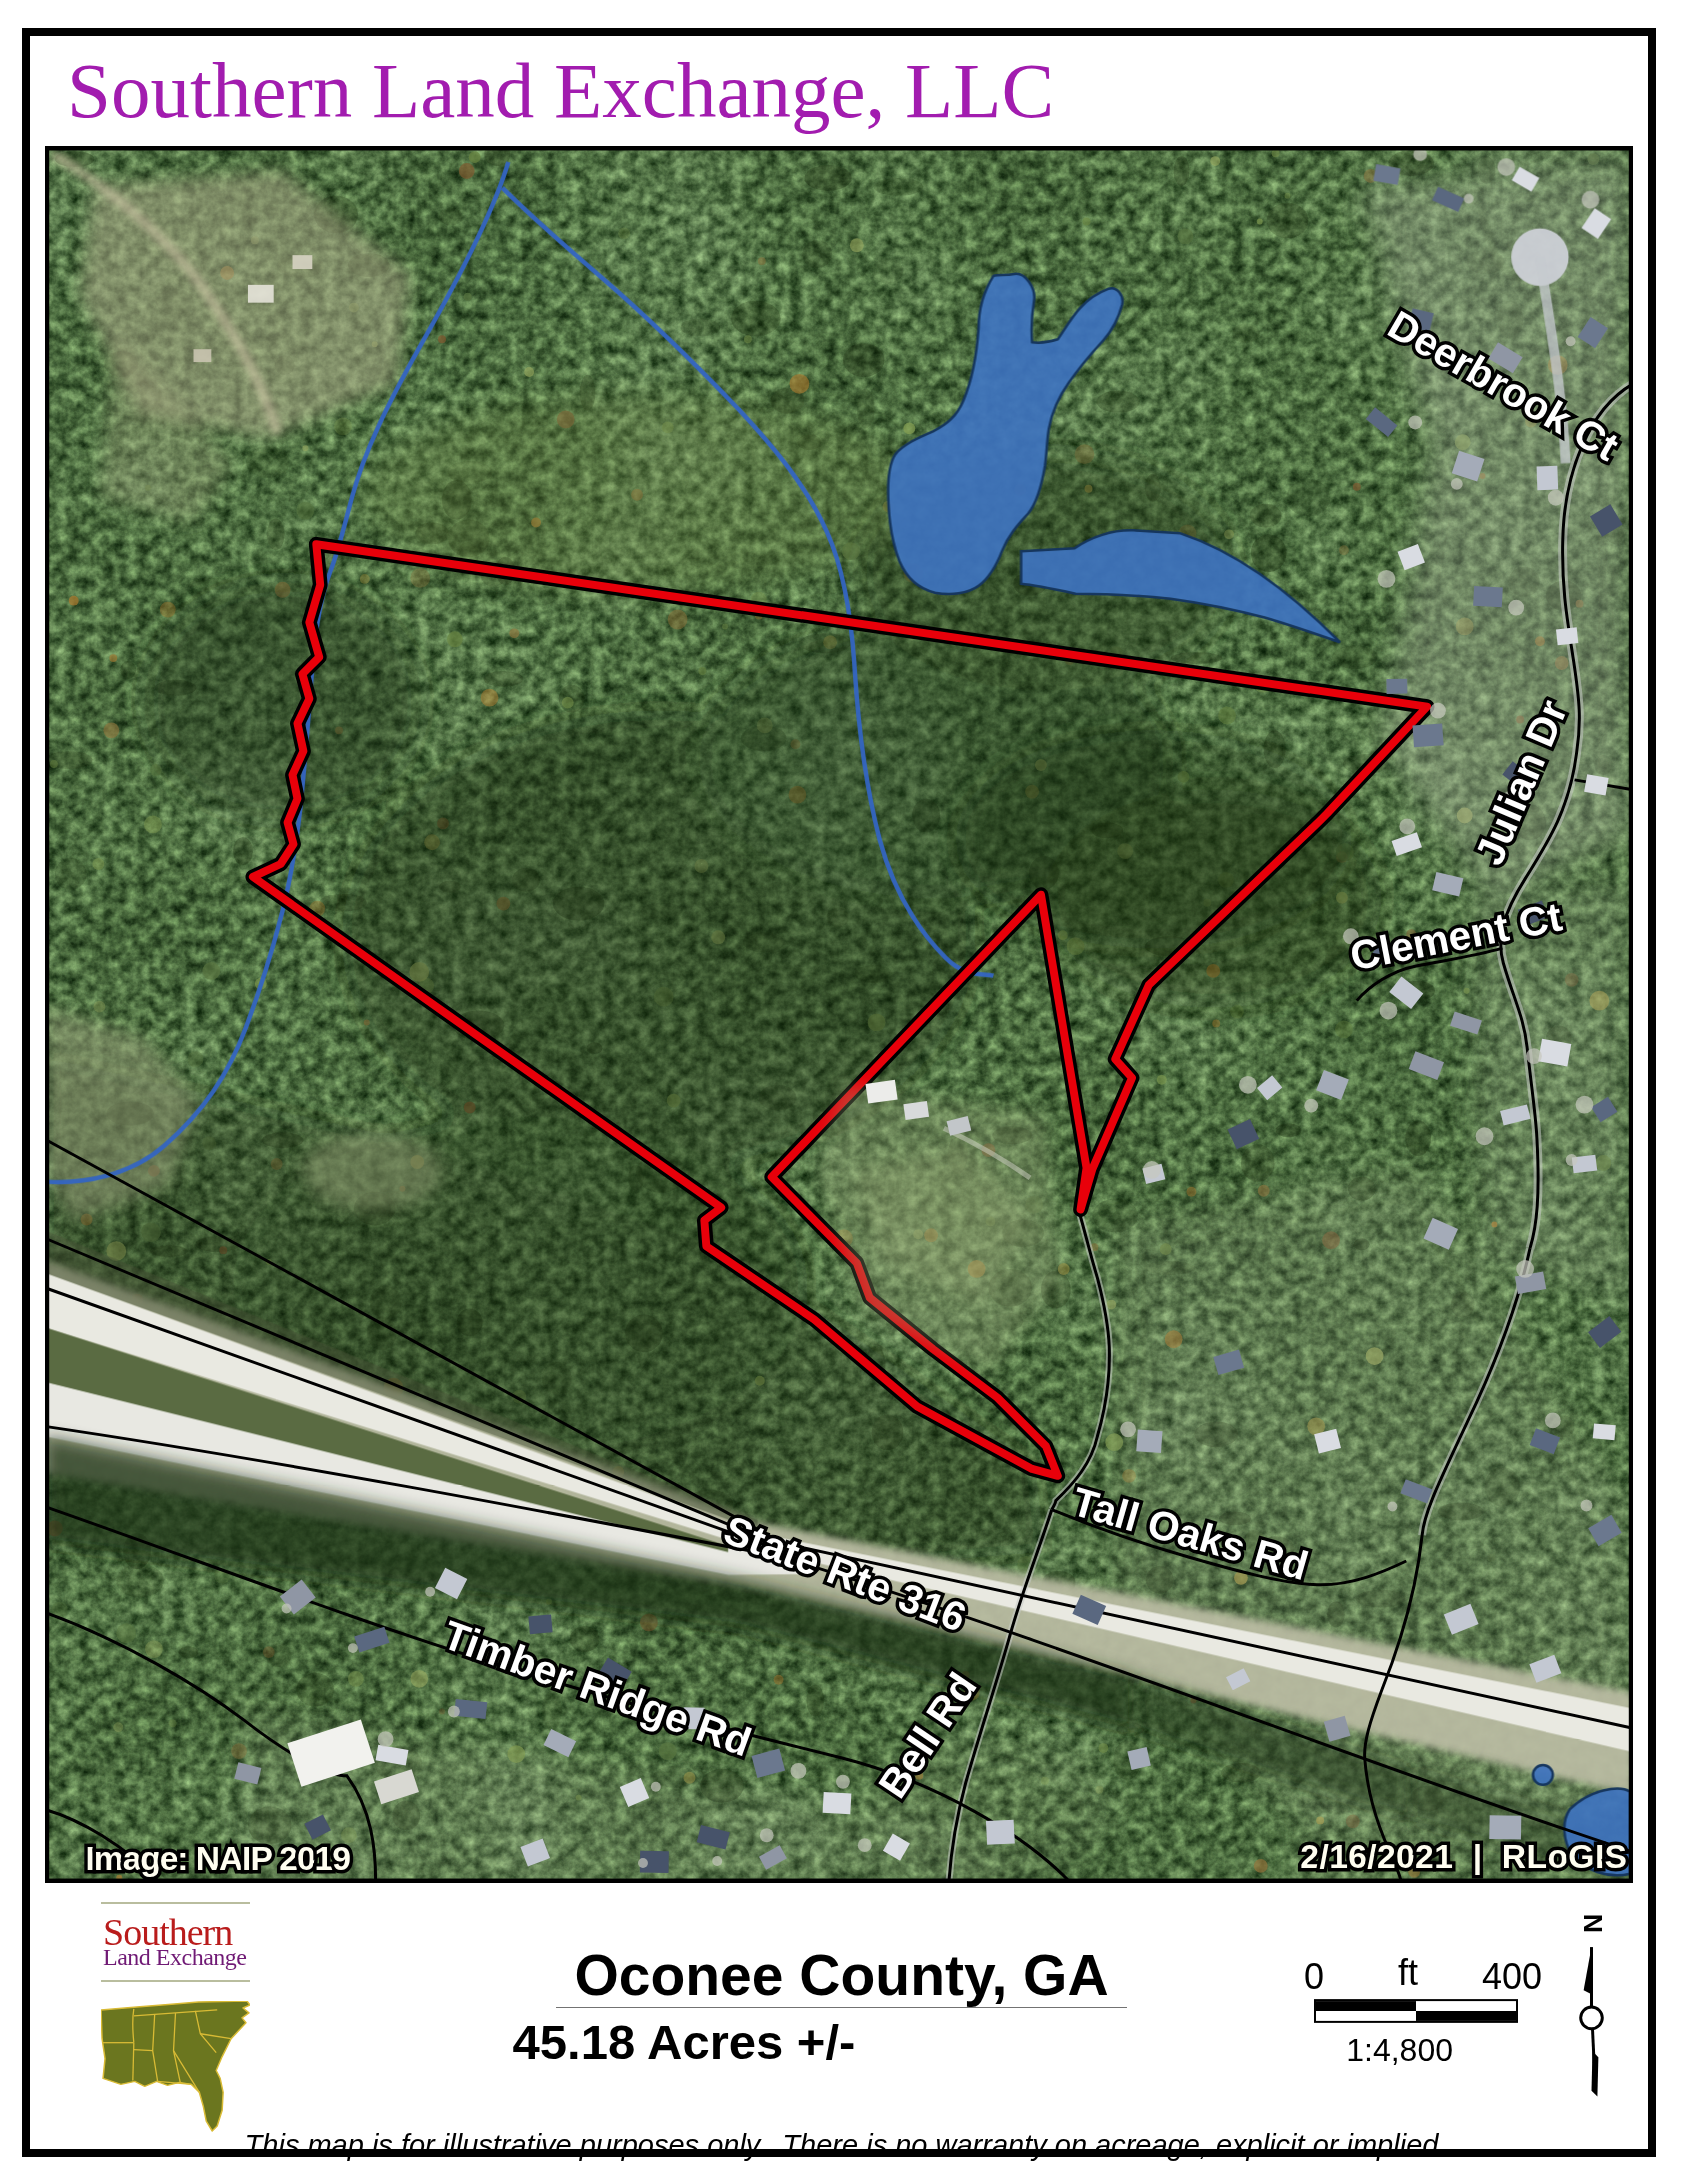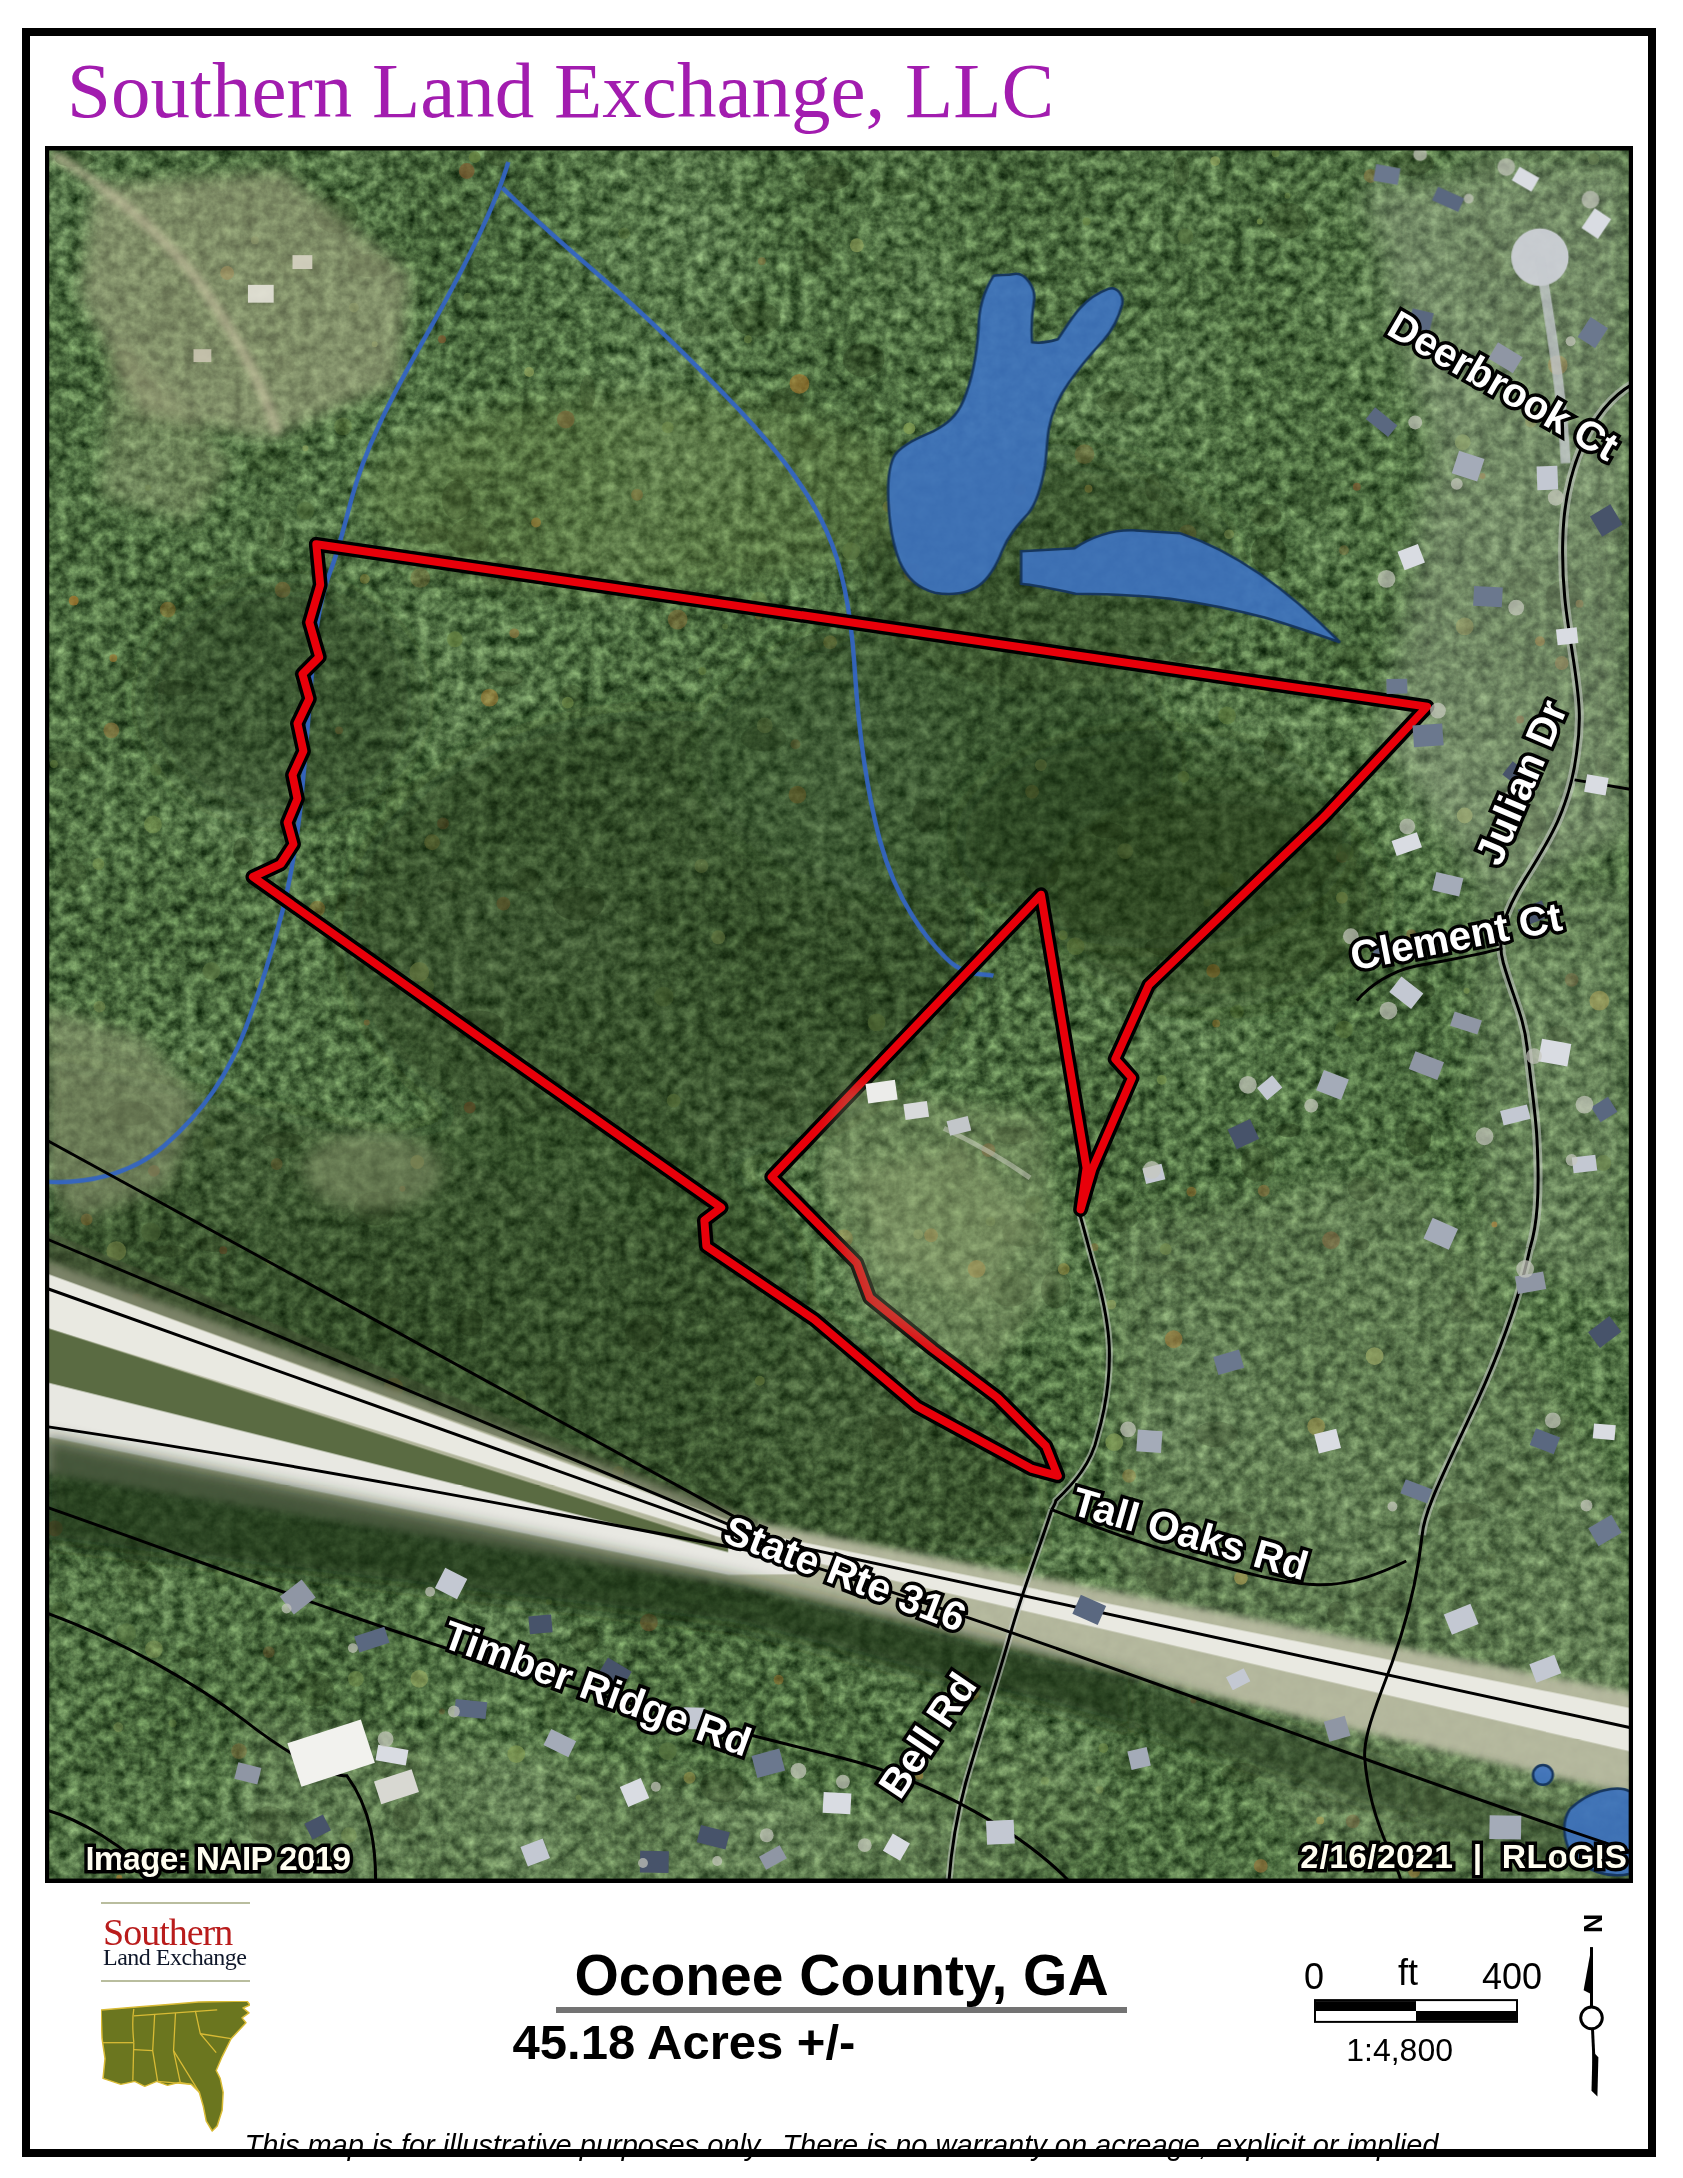--- a/index.html
+++ b/index.html
@@ -689,21 +689,21 @@
 </g>
 
 <rect x="2" y="2" width="1600" height="1750" fill="none" stroke="#000" stroke-width="4.5"></rect>
 </svg>
 </div>
 
 <div style="position:absolute;left:101px;top:1902px;width:149px;height:2px;background:#b9bd9e;"></div>
 <div style="position:absolute;left:101px;top:1980px;width:149px;height:2px;background:#b9bd9e;"></div>
 
 <div class="serif" style="position:absolute;left:103px;top:1910px;font-size:38px;color:#b91c1c;letter-spacing:-1px;">Southern</div>
-<div class="serif" style="position:absolute;left:103px;top:1944px;font-size:24px;color:#0f172a;letter-spacing:-0.5px;">Land&nbsp;Exchange</div>
+<div class="serif" style="position:absolute;left:103px;top:1944px;font-size:24px;color:#701a75;letter-spacing:-0.5px;">Land&nbsp;Exchange</div>
 
 <svg style="position:absolute;left:101px;top:2001px;" width="149" height="131" viewBox="0 0 150 132">
 <g fill="#6b761f" stroke="#d9bb35" stroke-width="1.5" stroke-linejoin="round">
 
 <path d="M 0,9 L 36,6 L 74,3 L 98,1 L 147,0 L 150,4 L 143,7 L 149,12 L 142,17 L 146,22 L 131,38 L 122,56 L 116,70 L 120,78 L 123,92 L 122,110 L 117,126 L 112,131 L 106,121 L 103,106 L 99,92 L 91,84 L 79,82 L 67,85 L 56,81 L 44,86 L 34,81 L 20,84 L 8,80 L 2,78 L 4,58 L 1,38 Z"></path>
 </g>
 <g fill="none" stroke="#d9bb35" stroke-width="1.3">
 <path d="M 1,42 L 33,42"></path>
 <path d="M 33,8 C 31,20 32,32 33,42"></path>
 <path d="M 33,15 L 117,9"></path>
@@ -712,21 +712,21 @@
 <path d="M 52,50 L 33,49"></path>
 <path d="M 75,12 L 73,50 L 80,83"></path>
 <path d="M 95,10 L 100,33 L 116,52"></path>
 <path d="M 73,50 L 99,92"></path>
 <path d="M 57,81 L 91,84"></path>
 <path d="M 100,33 L 131,38"></path>
 </g>
 </svg>
 
 <div style="position:absolute;left:0px;top:1942px;width:1683px;text-align:center;">
-  <span style="font-size:57px;font-weight:bold;border-bottom:6px solid #737373;padding:0 18px;">Oconee County, GA</span>
+  <span style="font-size:57px;font-weight:bold;border-bottom:1px solid #737373;padding:0 18px;">Oconee County, GA</span>
 </div>
 
 <div style="position:absolute;left:0px;top:2014px;width:1368px;text-align:center;font-size:49px;font-weight:bold;">45.18 Acres +/-</div>
 
 <div style="position:absolute;left:1304px;top:1956px;font-size:36px;">0</div>
 <div style="position:absolute;left:1398px;top:1952px;font-size:36px;">ft</div>
 <div style="position:absolute;left:1482px;top:1956px;font-size:36px;">400</div>
 <svg style="position:absolute;left:1314px;top:1999px;" width="204" height="24" viewBox="0 0 206 24">
 <rect x="1" y="1" width="204" height="22" fill="#fff" stroke="#000" stroke-width="2"></rect>
 <rect x="2" y="2" width="101" height="10" fill="#000"></rect>

